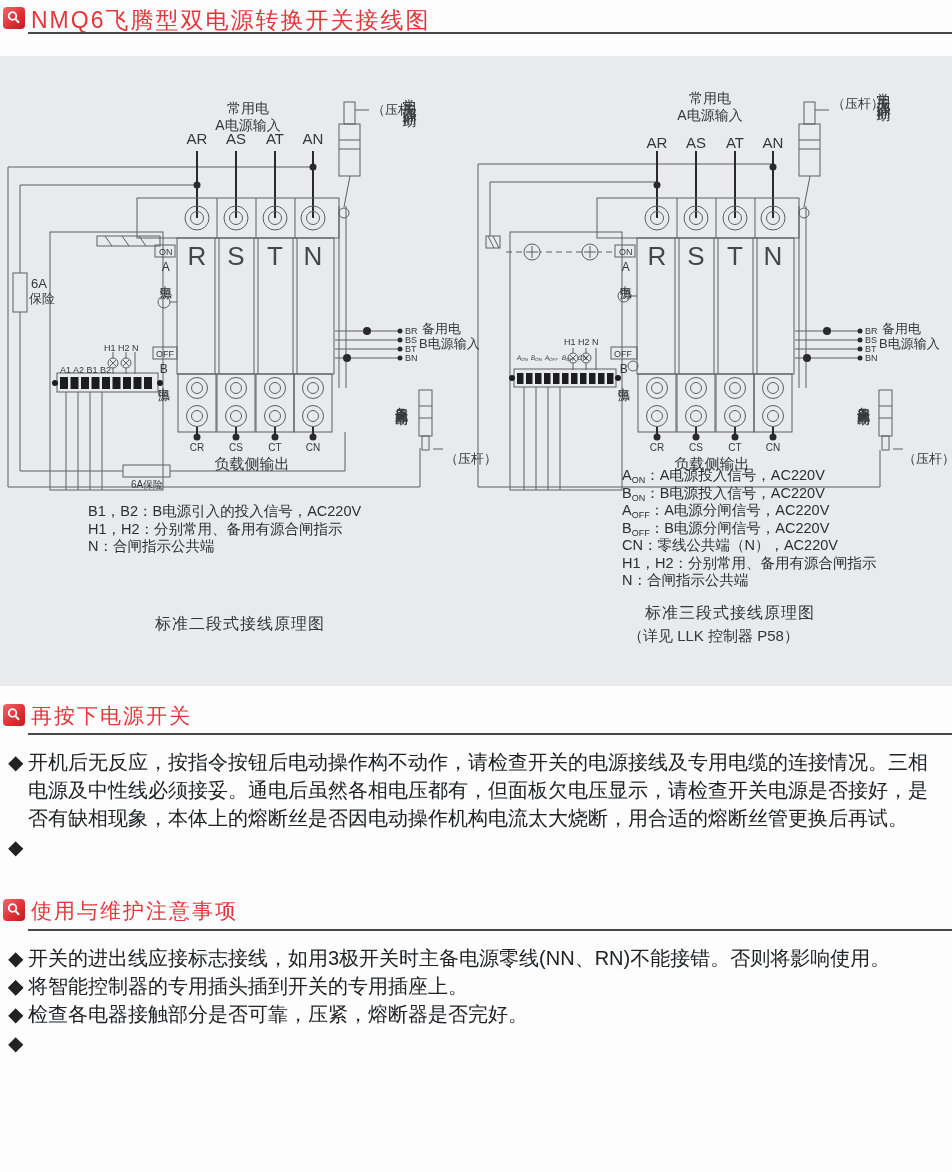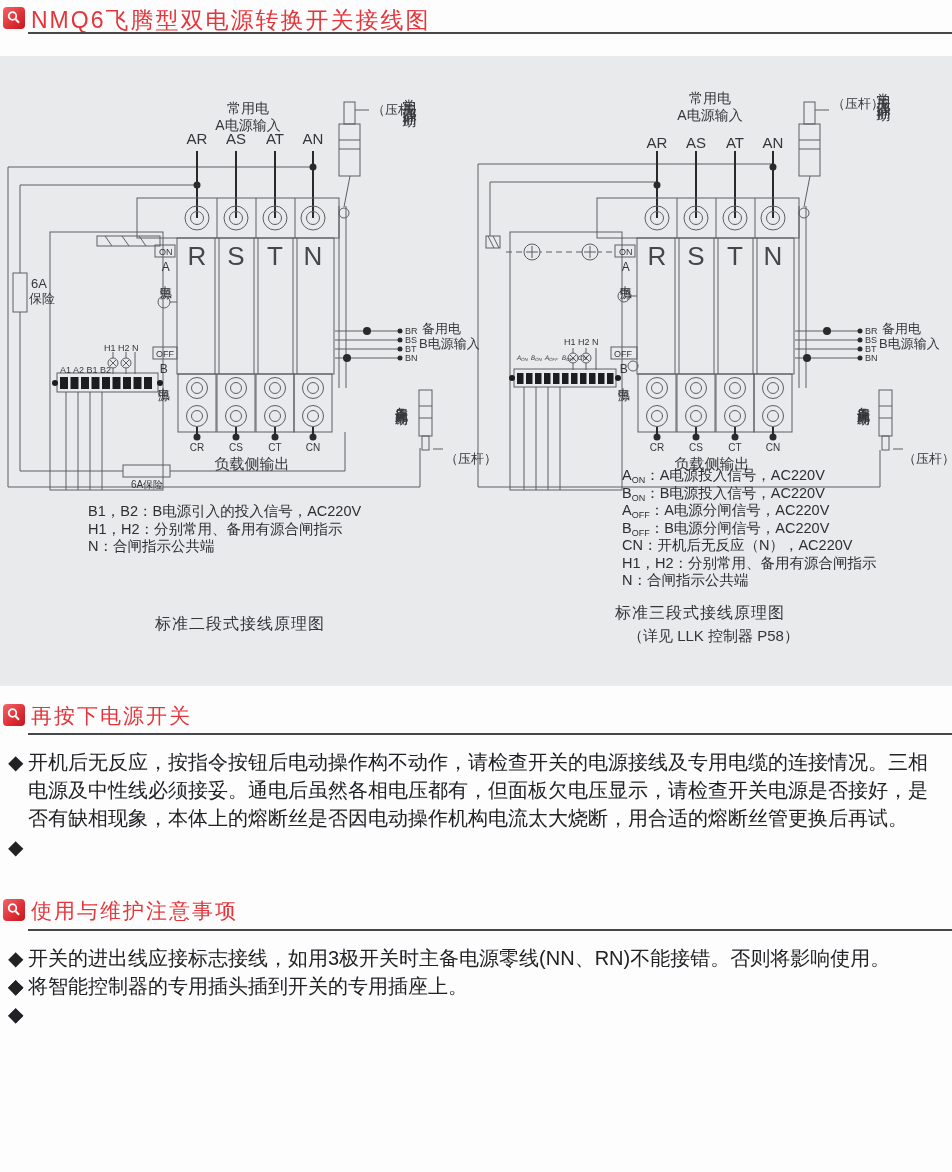--- a/index.html
+++ b/index.html
@@ -310,25 +310,25 @@
   <div class="lbl c s10" style="left:773px;top:386px;">CN</div>
   <div class="lbl c s15" style="left:712px;top:399px;">负载侧输出</div>
   <div class="lbl v s13" style="left:855px;top:341px;letter-spacing:1px;">备用无源辅助</div>
   <div class="lbl s13" style="left:903px;top:396px;">（压杆）</div>
 
   <div class="abs" style="left:622px;top:410px;">
     <div class="lg-row"><span>A</span><span class="lg-sub">ON</span><span>：A电源投入信号，AC220V</span></div>
     <div class="lg-row"><span>B</span><span class="lg-sub">ON</span><span>：B电源投入信号，AC220V</span></div>
     <div class="lg-row"><span>A</span><span class="lg-sub">OFF</span><span>：A电源分闸信号，AC220V</span></div>
     <div class="lg-row"><span>B</span><span class="lg-sub">OFF</span><span>：B电源分闸信号，AC220V</span></div>
-    <div class="lg-row"><span>CN</span><span>：开机后无反应（N），AC220V</span></div>
+    <div class="lg-row"><span>CN</span><span>：零线公共端（N），AC220V</span></div>
     <div class="lg-row"><span>H1，H2</span><span>：分别常用、备用有源合闸指示</span></div>
     <div class="lg-row"><span>N</span><span>：合闸指示公共端</span></div>
   </div>
-  <div class="lbl s16" style="left:615px;top:548px;letter-spacing:1px;">标准三段式接线原理图</div>
+  <div class="lbl s16" style="left:645px;top:548px;letter-spacing:1px;">标准三段式接线原理图</div>
   <div class="lbl s15" style="left:628px;top:571px;">（详见 LLK 控制器 P58）</div>
 </div>
 
 <div class="hdr-icon" style="left:3px;top:704px;">
   <svg width="16" height="16" viewBox="0 0 16 16">
     <circle cx="6.5" cy="6" r="3.8" fill="none" stroke="#ffffff" stroke-width="1.8"></circle>
     <line x1="9.4" y1="9" x2="13" y2="12.8" stroke="#ffffff" stroke-width="2"></line>
   </svg>
 </div>
 <div class="sec-title" style="left:31px;top:702px;">再按下电源开关</div>
@@ -346,15 +346,15 @@
   </svg>
 </div>
 <div class="sec-title" style="left:31px;top:897px;">使用与维护注意事项</div>
 <div class="rule" style="top:929px;"></div>
 
 <div class="bullets" style="top:944px;">
   <div class="bullet"><span class="mark">◆</span><span>开关的进出线应接标志接线，如用3极开关时主备电源零线(NN、RN)不能接错。否则将影响使用。</span></div>
   <div class="bullet"><span class="mark">◆</span></div>
   <div class="bullet"><span class="mark">◆</span></div>
   <div class="bullet"><span class="mark">◆</span><span>将智能控制器的专用插头插到开关的专用插座上。</span></div>
+  <div class="bullet"><span class="mark">◆</span><span>检查各电器接触部分是否可靠，压紧，熔断器是否完好。</span></div>
   <div class="bullet"><span class="mark">◆</span></div>
-  <div class="bullet"><span class="mark">◆</span></div>
 </div>
 
 </body></html>

